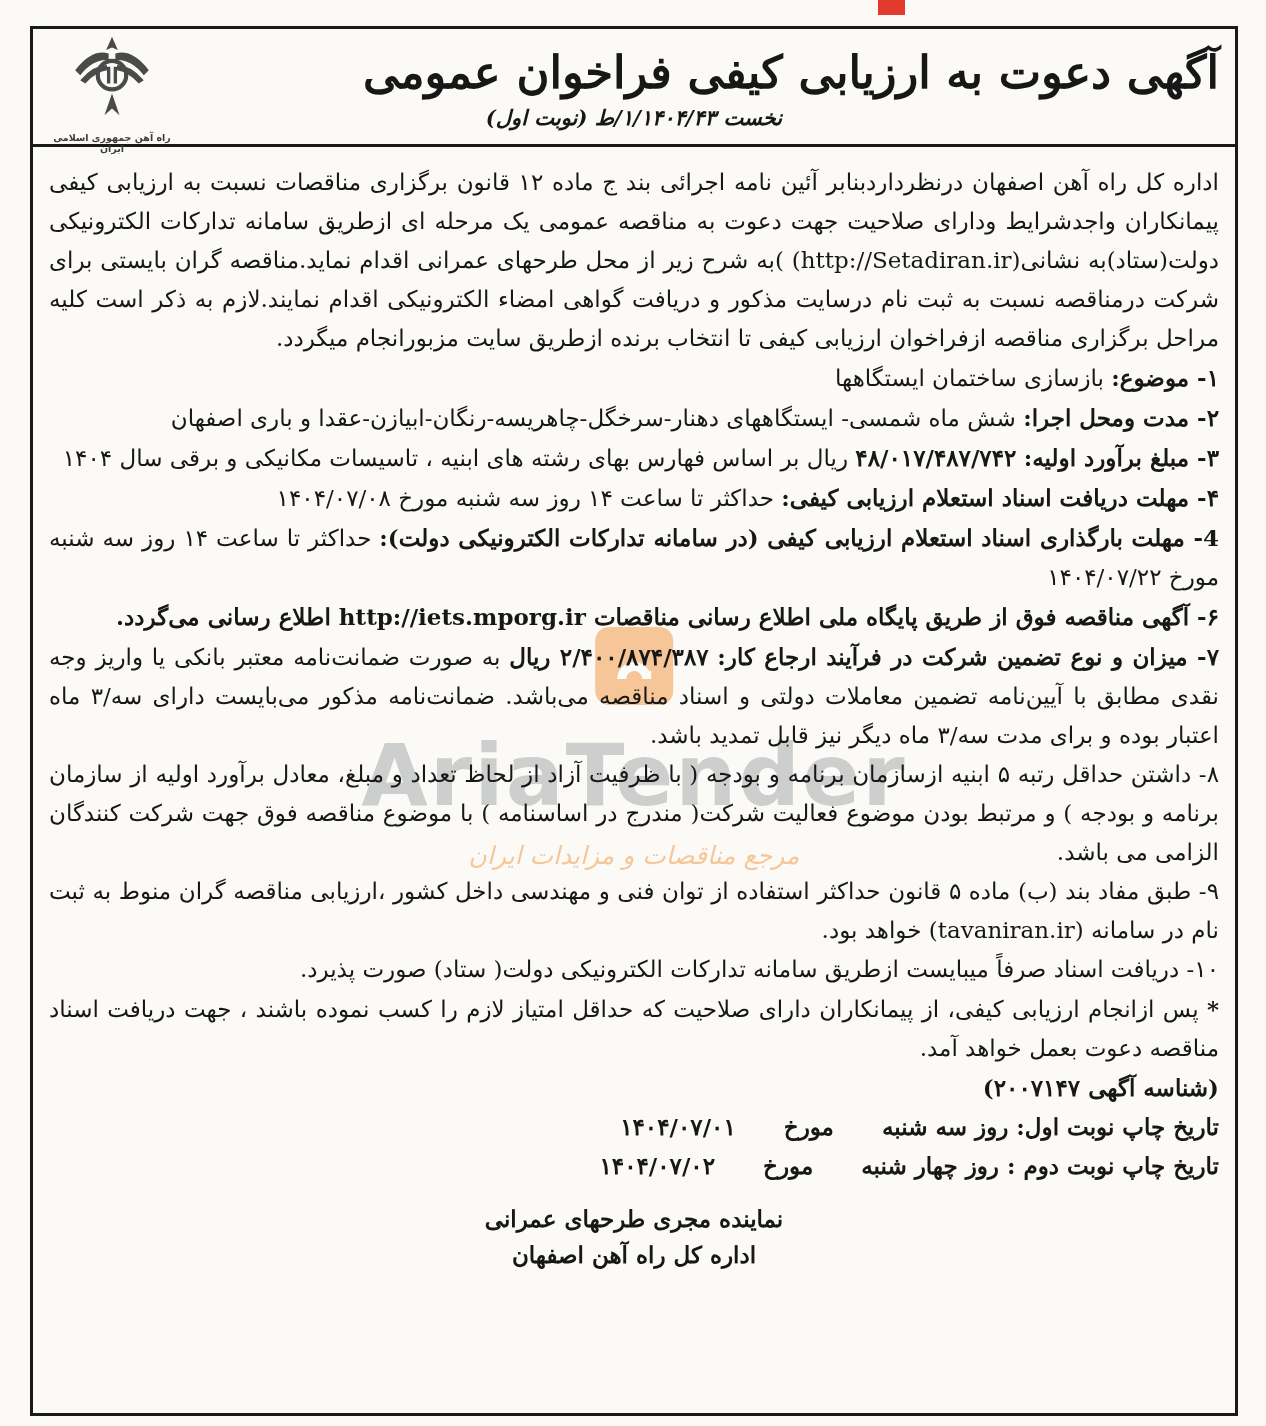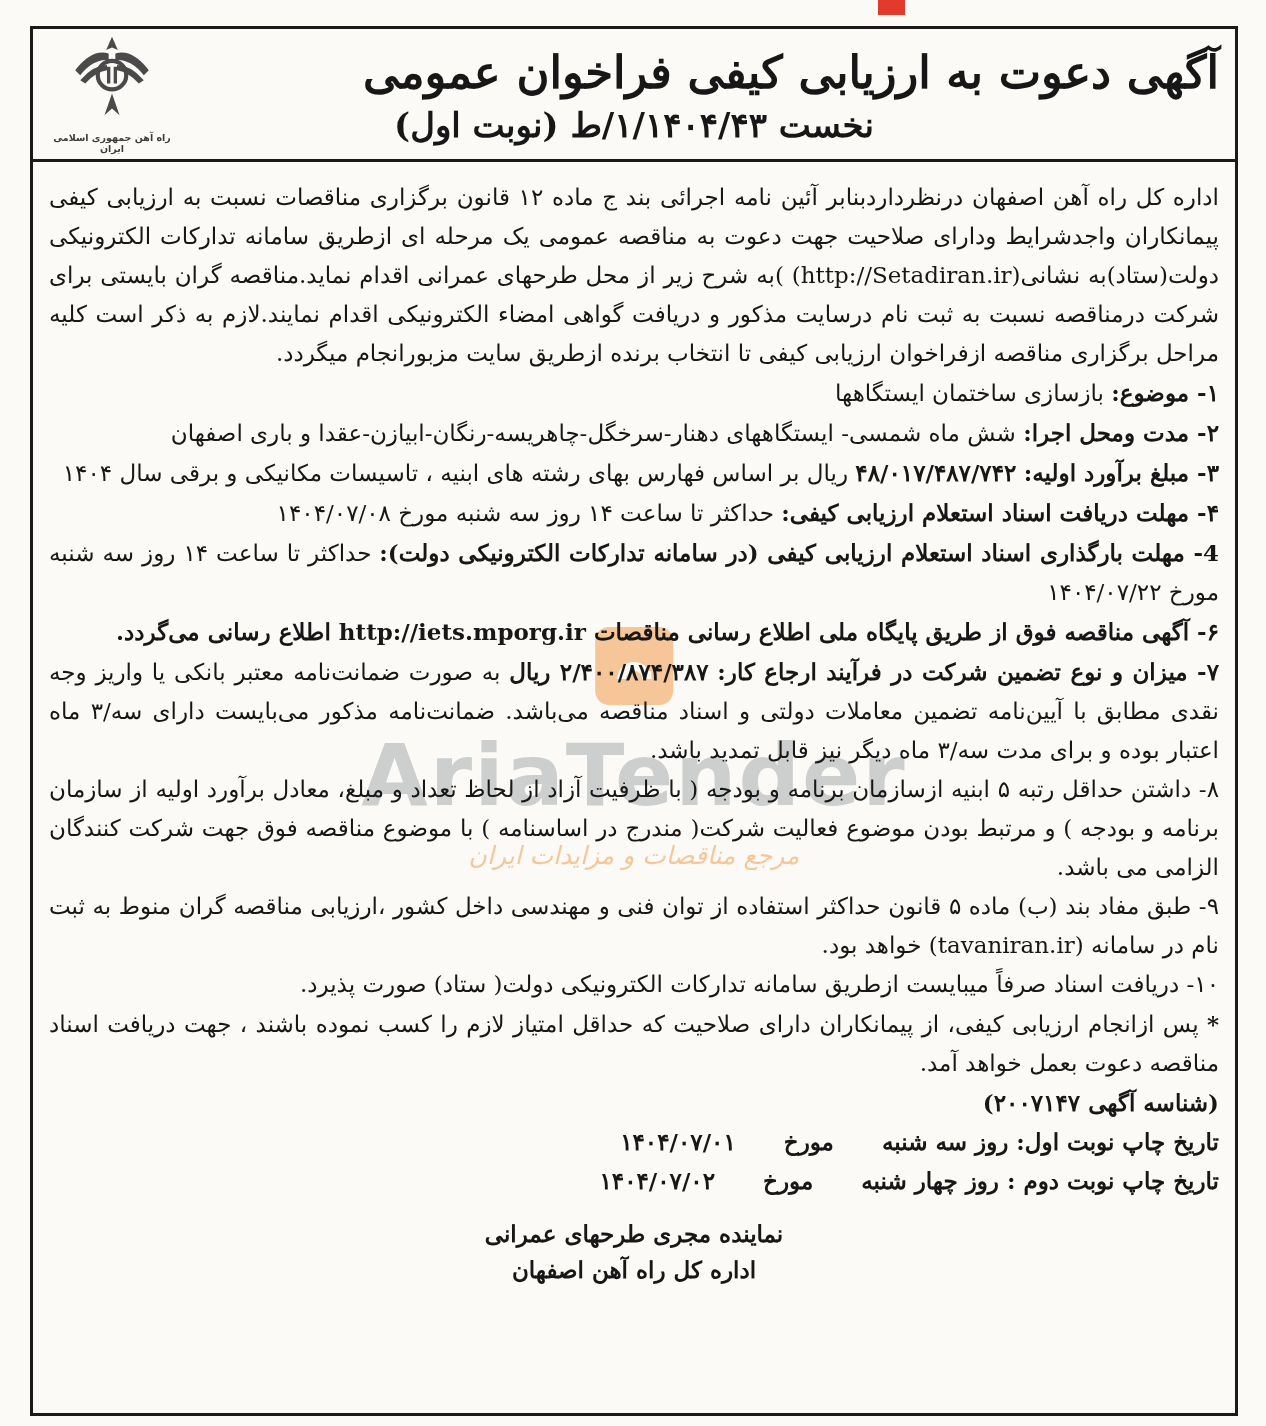--- a/index.html
+++ b/index.html
@@ -32,21 +32,21 @@
     text-align:center; color:#474747;
   }
   .logo-caption {
     font-size:9.5px; font-weight:bold; margin-top:1px;
     font-family:"DejaVu Sans", sans-serif; color:#3c3c3c;
   }
   h1.title {
     margin:6px 0 4px; font-size:45px; line-height:1.25;
     font-weight:900; letter-spacing:0;text-align:right;
   }
-  .subtitle { font-size:34px; font-weight:bold; margin:0 0 14px; }
+  .subtitle { font-size:21px; font-weight:bold; margin:0 0 14px;font-style:italic; }
   .header-divider { height:3px; background:#1a1a1a; margin:0 -16px; }
   
   .doc-body {
     position:relative; z-index:2;
     padding-top:16px;
     font-size:23px; line-height:39px;
     text-align:justify;
   }
   .para { margin:0; }
   .b { font-weight:bold; }

